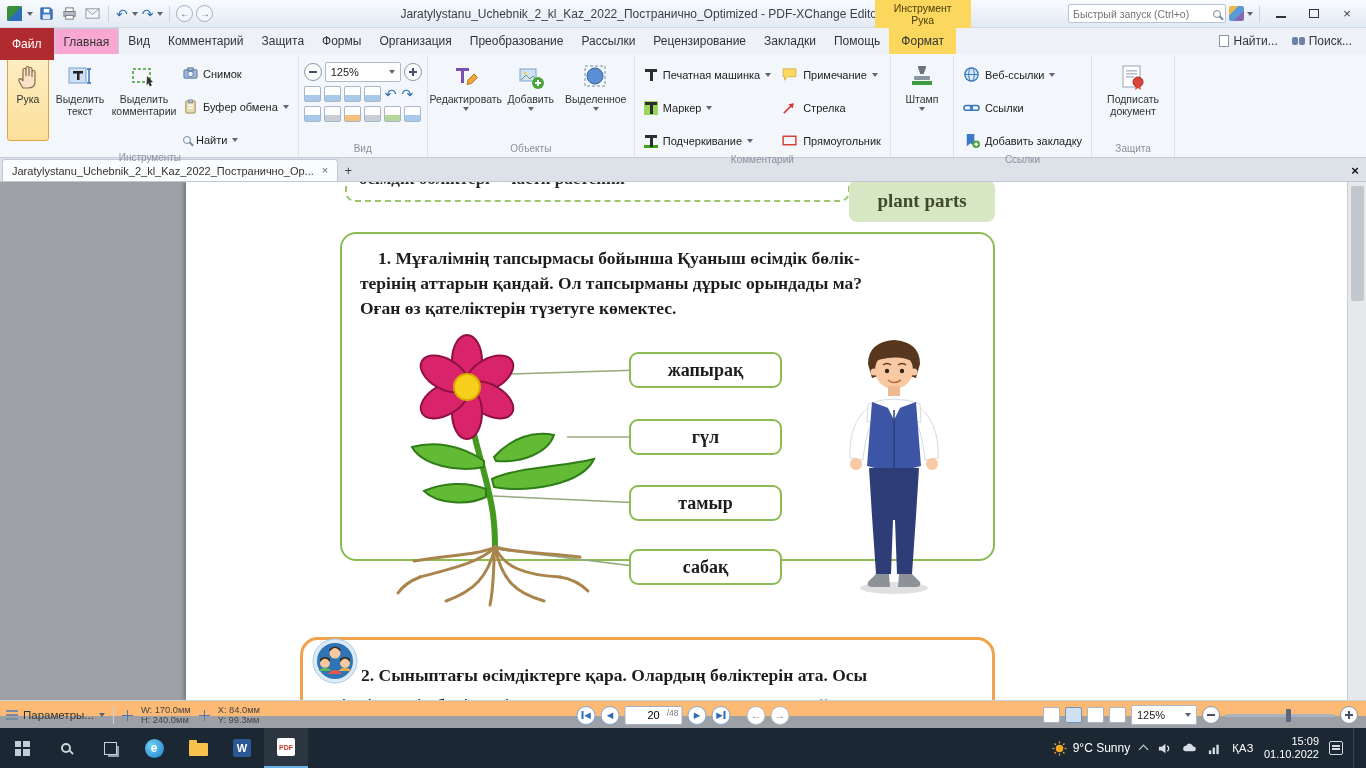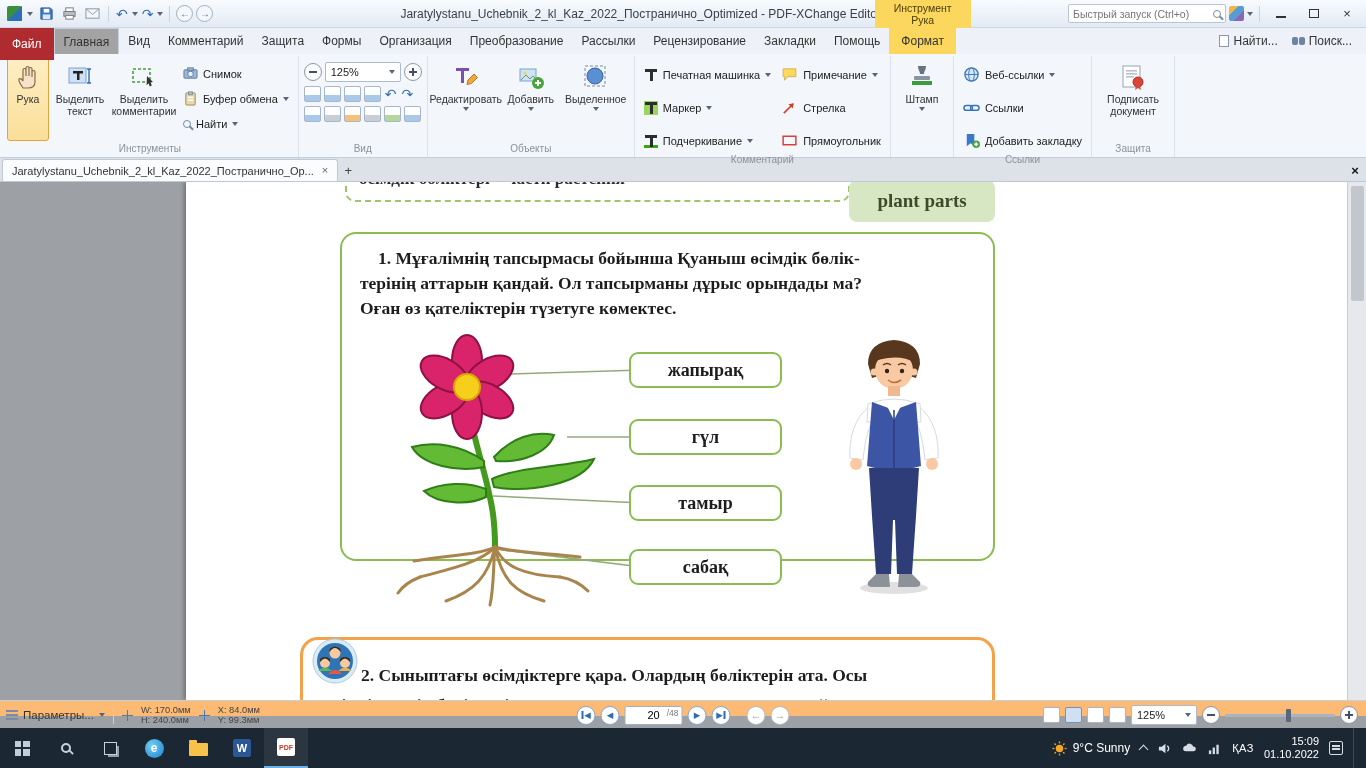--- a/index.html
+++ b/index.html
@@ -25,38 +25,38 @@
 .wmin{width:10px;height:8px;border-bottom:2px solid #333;display:inline-block}
 .wmax{width:10px;height:9px;border:1.6px solid #333;display:inline-block}
 
 
 .ctx-head{position:absolute;bottom:26px;left:50%;transform:translateX(-50%);width:96px;height:28px;background:#fbd75e;display:flex;flex-direction:column;align-items:center;justify-content:center;font-size:10.5px;line-height:12px;color:#4a3c0a;z-index:9}
 
 
 .menubar{top:28px;height:26px;background:#eef2f8;display:flex;align-items:stretch;z-index:3}
 .menu-item{padding:0 9px;display:flex;align-items:center;color:#333;white-space:nowrap}
 .menu-item.file{background:#b02b30;color:#fff;padding:16px 12px}
-.menu-item.active{background:#a3a3a3;border:1px solid #c5cedd;border-bottom:none}
+.menu-item.active{background:#f9a8d4;border:1px solid #c5cedd;border-bottom:none}
 .menu-item.format{background:#fbd75e;position:relative;padding:0 12px}
 .menu-right{margin-left:auto;display:flex;align-items:center;gap:14px;padding-right:14px}
 .menu-right .mi-lbl{display:flex;align-items:center;gap:4px;color:#333}
 .bino{display:inline-flex;gap:1px}
 .bino i{width:6px;height:8px;background:#6b84a5;border-radius:2px;display:inline-block}
 .page-find{width:10px;height:12px;border:1.3px solid #8a97ab;background:#fff;display:inline-block}
 
 
 .ribbon{top:54px;height:104px;background:#f3f6fb;border-bottom:1px solid #c6cdd8;display:flex;padding:2px 2px 0 2px;z-index:1}
 .rgroup{display:flex;flex-direction:column;border-right:1px solid #dde2ea;padding:1px 5px 0 5px}
 .rg-body{flex:1;display:flex;align-items:flex-start;gap:2px}
 .rg-label{height:15px;text-align:center;font-size:10px;color:#8b919c;line-height:13px}
 .bigbtn{display:flex;flex-direction:column;align-items:center;width:58px;height:84px;padding-top:5px;border:1px solid transparent;border-radius:3px;gap:2px;text-align:center}
 .bigbtn .blabel{font-size:10.5px;line-height:12px;color:#333}
 .bigbtn.sel{background:linear-gradient(#fdeec3,#fbdf9a);border-color:#e2a43c}
 .bigbtn svg{width:28px;height:28px}
-.tools-col{display:flex;flex-direction:column;gap:2px;padding-top:5px}
+.tools-col{display:flex;flex-direction:column;gap:10px;padding-top:5px}
 .trow{display:flex;align-items:center;gap:5px;height:23px;padding:0 4px;font-size:11px;white-space:nowrap}
 .trow svg{width:15px;height:15px}
 .vcol{display:flex;flex-direction:column;gap:4px;padding-top:5px}
 .vrow{display:flex;align-items:center;gap:3px}
 .zoombox{width:76px;height:20px;border:1px solid #aeb9c9;background:#fff;display:flex;align-items:center;justify-content:space-between;padding:0 5px;font-size:11px;border-radius:2px}
 .cbtn{width:18px;height:18px;border:1px solid #8b97a8;border-radius:50%;position:relative;background:#fdfdfe;flex:0 0 auto}
 .cbtn.minus::before,.cbtn.plus::before{content:"";position:absolute;left:4px;right:4px;top:7px;height:2px;background:#44506a}
 .cbtn.plus::after{content:"";position:absolute;top:4px;bottom:4px;left:7px;width:2px;background:#44506a}
 .mi{width:17px;height:16px;border:1px solid #a8b6c9;background:#fff;border-radius:2px;display:inline-block}
 .mi.blue{background:linear-gradient(#fff 55%,#a9c9ea 55%)}

